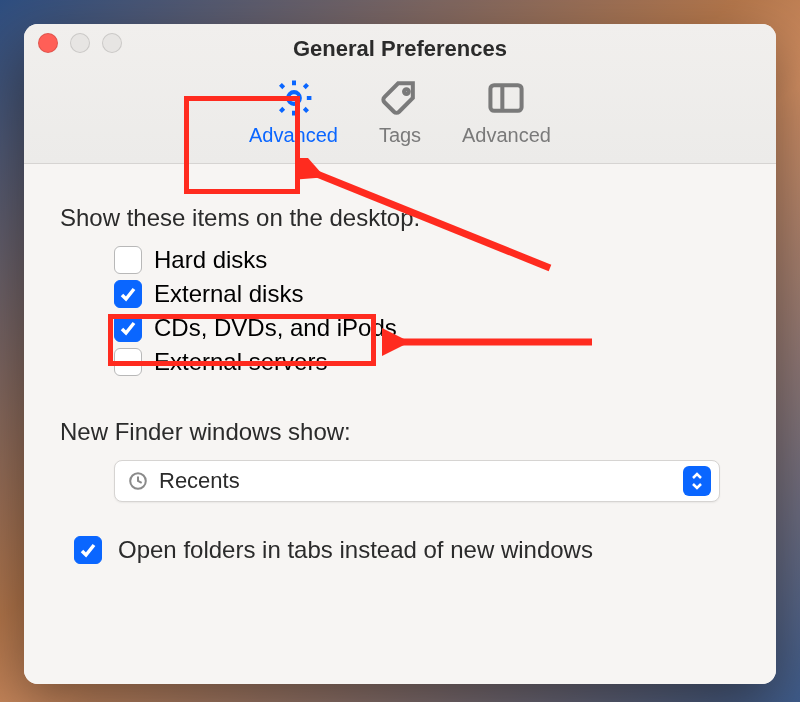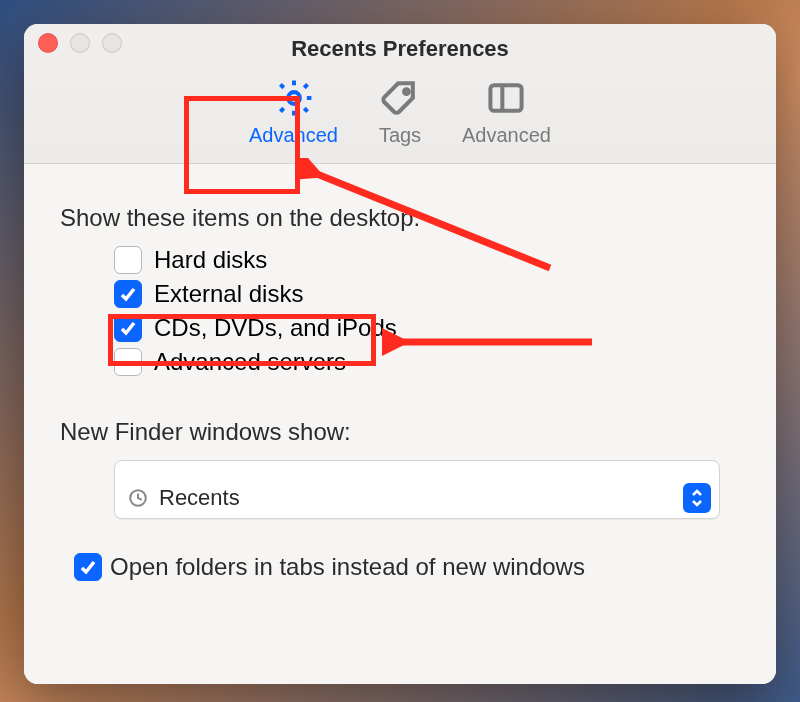--- a/index.html
+++ b/index.html
@@ -94,21 +94,21 @@
     display: flex;
     align-items: center;
     gap: 12px;
     margin: 6px 0 6px 54px;
     font-size: 24px;
     color: #000000;
   }
   .open-folders-row {
     display: flex;
     align-items: center;
-    gap: 8px;
+    gap: 16px;
     margin: 34px 0 0 14px;
     font-size: 24px;
   }
   .checkbox {
     width: 26px;
     height: 26px;
     border-radius: 6px;
     border: 1px solid #b8b8b8;
     background: #fff;
     display: flex;
@@ -124,21 +124,21 @@
     stroke: #fff; stroke-width: 3.5; fill: none;
   }
   .select {
     margin: 10px 20px 0 54px;
     height: 40px;
     background: #fff;
     border: 1px solid #d6d4d2;
     border-radius: 8px;
     display: flex;
     align-items: center;
-    padding: 17px 8px 0 12px;
+    padding: 0 8px 0 12px;
     gap: 10px;
     font-size: 22px;
     color: #2b2b2b;
     box-shadow: 0 1px 2px rgba(0,0,0,0.06);
   }
   .select .clock { color: #8a8a8a; display:flex; align-items:center; }
   .select .spacer { flex: 1; }
   .select .stepper {
     width: 28px; height: 30px;
     background: #0a66ff;
@@ -166,21 +166,21 @@
 
 <div class="desktop">
   <div class="window">
 
     <div class="titlebar">
       <div class="traffic">
         <div class="dot red"></div>
         <div class="dot grey"></div>
         <div class="dot grey"></div>
       </div>
-      <div class="title">Recents Preferences</div>
+      <div class="title">General Preferences</div>
 
       <div class="toolbar">
 
         <div class="tab selected">
           <div class="icon-wrap">
             <svg width="44" height="44" viewBox="0 0 24 24">
               <circle cx="12" cy="12" r="3.2"></circle>
               <path d="M12 2.5v2.5M12 19v2.5M4.6 4.6l1.8 1.8M17.6 17.6l1.8 1.8M2.5 12H5M19 12h2.5M4.6 19.4l1.8-1.8M17.6 6.4l1.8-1.8"></path>
             </svg>
           </div>
@@ -232,21 +232,21 @@
         <div class="checkbox checked">
           <svg width="18" height="18" viewBox="0 0 18 18">
               <polyline points="3,10 7,14 15,4"></polyline>
             </svg>
         </div>
         <span>CDs, DVDs, and iPods</span>
       </div>
 
       <div class="check-row">
         <div class="checkbox"></div>
-        <span>Advanced servers</span>
+        <span>External servers</span>
       </div>
 
       <div class="section-label" style="margin-top:42px;">New Finder windows show:</div>
 
       <div class="select">
         <span class="clock">
           <svg width="22" height="22" viewBox="0 0 24 24" fill="none" stroke="#8a8a8a" stroke-width="2.2">
             <circle cx="12" cy="12" r="8.5"></circle>
               <polyline points="12,7 12,12 16,14"></polyline>
           </svg>

